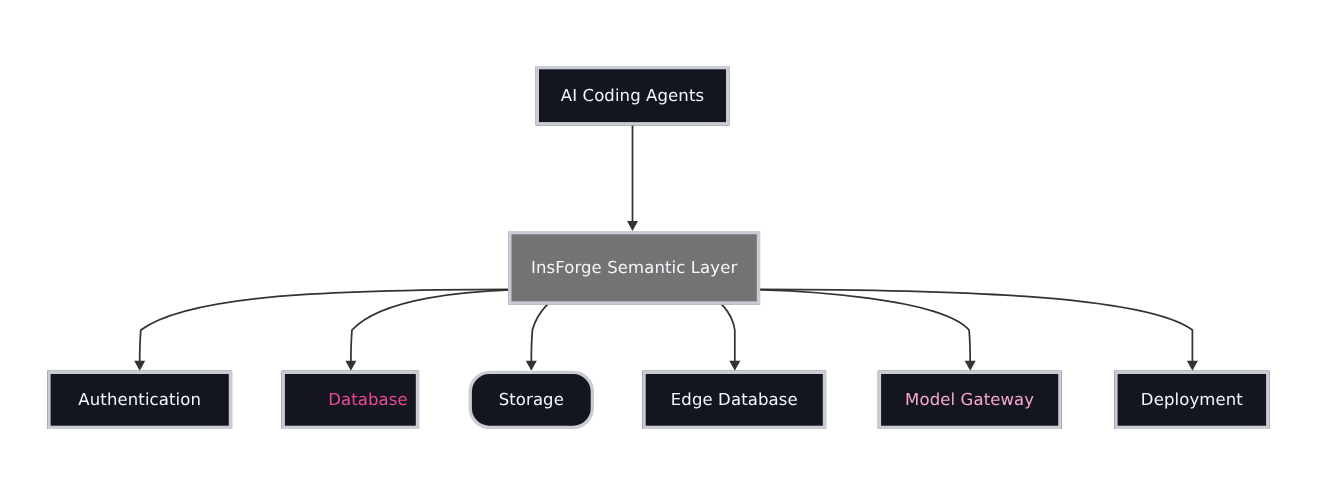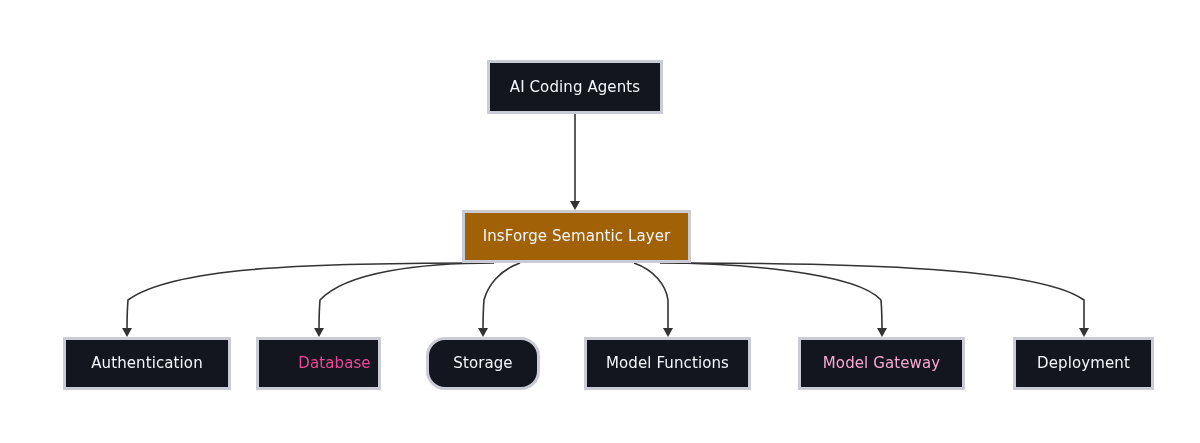--- a/index.html
+++ b/index.html
@@ -85,34 +85,34 @@
       <path d="M660,263 C735,263 856,272 881,300 C882,312 882,320 882,330" class="edge-path" stroke="#333333"></path>
       <polygon points="877,328 887,328 882,337" class="arrow-head" fill="#333333"></polygon>
       <path d="M676,263 C860,263 1040,268 1084,300 C1084,312 1084,320 1084,330" class="edge-path" stroke="#333333"></path>
       <polygon points="1079,328 1089,328 1084,337" class="arrow-head" fill="#333333"></polygon>
     </svg>
 
   <div id="node-layer">
       <div class="node node-root" style="left: 487px; top: 60px; width: 176px; height: 54px; background: rgb(20, 22, 31); border-color: rgb(201, 204, 212); color: rgb(244, 246, 251);">
         <span class="node-label">AI Coding Agents</span>
       </div>
-      <div class="node node-hub" style="left: 462px; top: 210px; width: 229px; height: 53px; background: #a16207; border-color: rgb(201, 204, 212); color: rgb(244, 246, 251);">
+      <div class="node node-hub" style="left: 462px; top: 210px; width: 229px; height: 67px; background: #737373; border-color: rgb(201, 204, 212); color: rgb(244, 246, 251);">
         <span class="node-label">InsForge Semantic Layer</span>
       </div>
-      <div class="node node-leaf" style="left: 43px; top: 337px; width: 168px; height: 53px; background: rgb(20, 22, 31); border-color: rgb(201, 204, 212); color: rgb(244, 246, 251); margin-left: 20px;">
+      <div class="node node-leaf" style="left: 43px; top: 337px; width: 168px; height: 53px; background: rgb(20, 22, 31); border-color: rgb(201, 204, 212); color: rgb(244, 246, 251);">
         <span class="node-label">Authentication</span>
       </div>
       <div class="node node-leaf" style="left: 256px; top: 337px; width: 125px; height: 53px; background: rgb(20, 22, 31); border-color: rgb(201, 204, 212); color: #ec4899; padding-left: 32px;">
         <span class="node-label">Database</span>
       </div>
       <div class="node node-leaf" style="left: 426px; top: 337px; width: 114px; height: 53px; background: rgb(20, 22, 31); border-color: rgb(201, 204, 212); color: rgb(244, 246, 251); border-radius: 19px;">
         <span class="node-label">Storage</span>
       </div>
       <div class="node node-leaf" style="left: 584px; top: 337px; width: 167px; height: 53px; background: rgb(20, 22, 31); border-color: rgb(201, 204, 212); color: rgb(244, 246, 251);">
-        <span class="node-label">Model Functions</span>
+        <span class="node-label">Edge Database</span>
       </div>
       <div class="node node-leaf" style="left: 798px; top: 337px; width: 167px; height: 53px; background: rgb(20, 22, 31); border-color: rgb(201, 204, 212); color: #f9a8d4;">
         <span class="node-label">Model Gateway</span>
       </div>
       <div class="node node-leaf" style="left: 1013px; top: 337px; width: 141px; height: 53px; background: rgb(20, 22, 31); border-color: rgb(201, 204, 212); color: rgb(244, 246, 251);">
         <span class="node-label">Deployment</span>
       </div>
     </div>
 
 </div>

